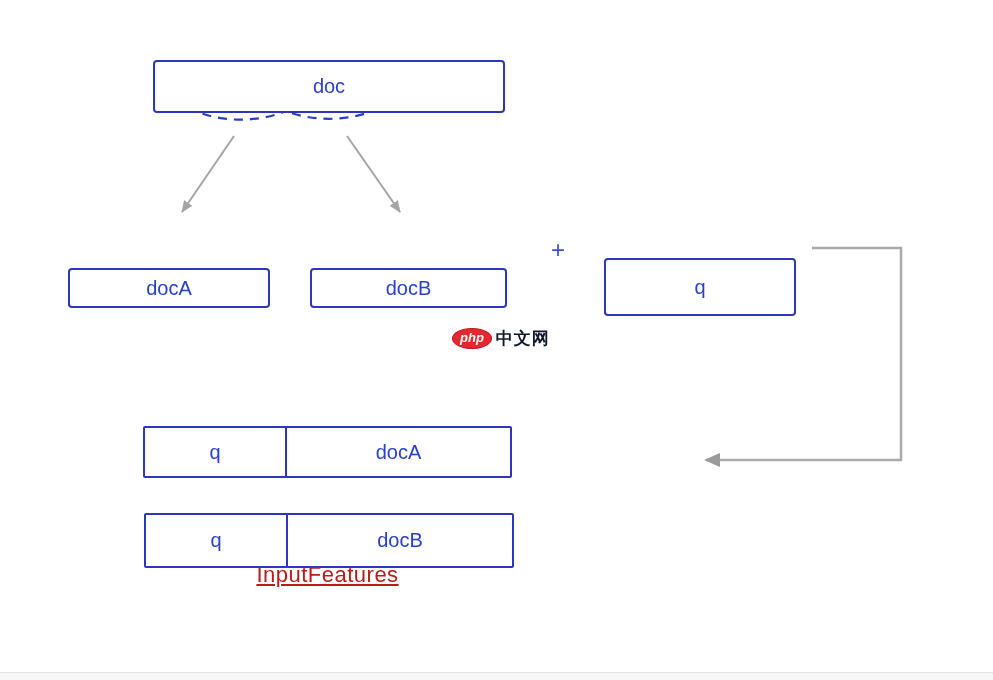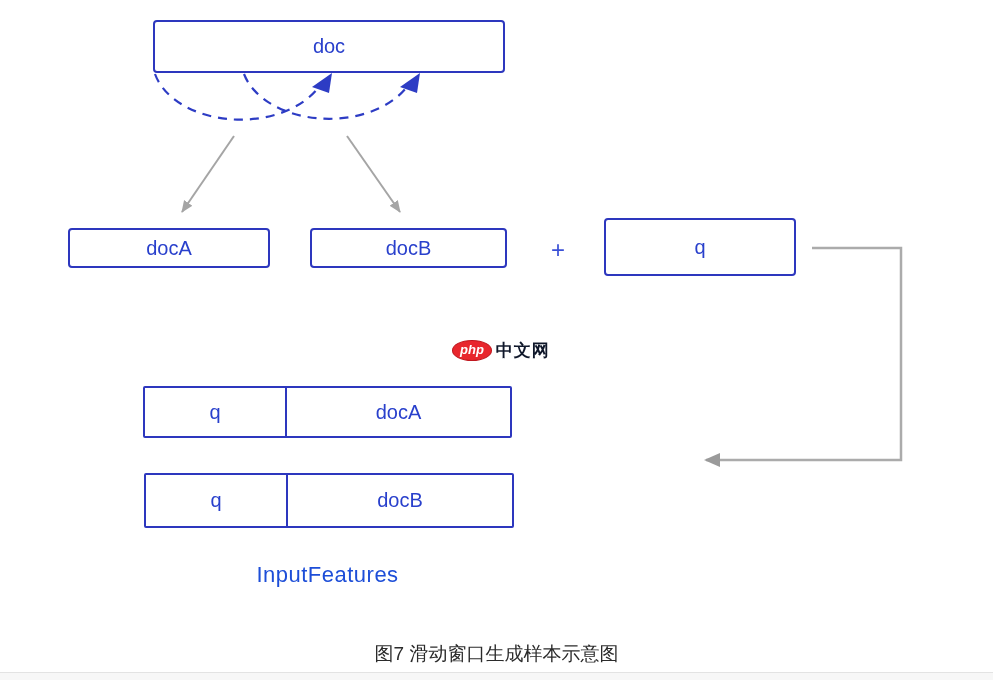--- a/index.html
+++ b/index.html
@@ -10,21 +10,21 @@
   }
   .canvas { position: absolute; left: 0; top: 0; width: 993px; height: 680px; }
   svg.connectors { position: absolute; left: 0; top: 0; }
 
   .box {
     position: absolute;
     border: 2px solid #2d37be;
     border-radius: 4px;
     background: #ffffff;
     display: flex; align-items: center; justify-content: center;
-    color: #2940cc; font-size: 20px;
+    color: #2940cc; font-size: 20px; margin-top: 40px;
   }
   .box-doc  { left: 153px; top: 20px;  width: 352px; height: 53px; }
   .box-docA { left: 68px;  top: 228px; width: 202px; height: 40px; }
   .box-docB { left: 310px; top: 228px; width: 197px; height: 40px; }
   .box-q    { left: 604px; top: 218px; width: 192px; height: 58px; }
 
   .plus {
     position: absolute; left: 546px; top: 236px; width: 24px; height: 28px;
     color: #3a50d6; font-size: 24px; font-weight: 400;
     display: flex; align-items: center; justify-content: center;
@@ -35,26 +35,26 @@
     display: flex; align-items: center; justify-content: center;
     color: #2940cc; font-size: 20px;
   }
   .split .cell-left { width: 142px; border-right: 2px solid #2d37be; }
   .split .cell-right { flex: 1; }
   .split-1 { left: 143px; top: 386px; width: 369px; height: 52px; }
   .split-2 { left: 144px; top: 473px; width: 370px; height: 55px; }
 
   .input-features {
     position: absolute; left: 143px; top: 562px; width: 369px;
-    text-align: center; color: #1d4ed8; font-size: 22px; letter-spacing: 0.5px;
+    text-align: center; color: #b91c1c; font-size: 22px; letter-spacing: 0.5px; text-decoration: underline;
   }
 
   .watermark {
     position: absolute; left: 452px; top: 326px; height: 24px;
-    display: flex; align-items: center; gap: 4px; margin-top: 12px;
+    display: flex; align-items: center; gap: 4px;
   }
   .wm-badge {
     background: #e8262d; color: #ffffff;
     border: 1px solid #c0181f;
     border-radius: 50% / 50%;
     font-size: 13px; font-weight: bold; font-style: italic;
     padding: 2px 7px 3px 7px; line-height: 14px;
   }
   .wm-name {
     color: #0f172a; font-size: 17px; font-weight: bold; letter-spacing: 1px;
@@ -121,17 +121,16 @@
     <div class="cell cell-right">docB</div>
   </div>
 
   <div class="input-features">InputFeatures</div>
 
   <div class="watermark">
     <span class="wm-badge">php</span>
     <span class="wm-name">中文网</span>
   </div>
 
-  <div class="caption">图7 滑动窗口生成样本示意图</div>
 
   <div class="bottom-bar"></div>
 
 </div>
 
 </body></html>

